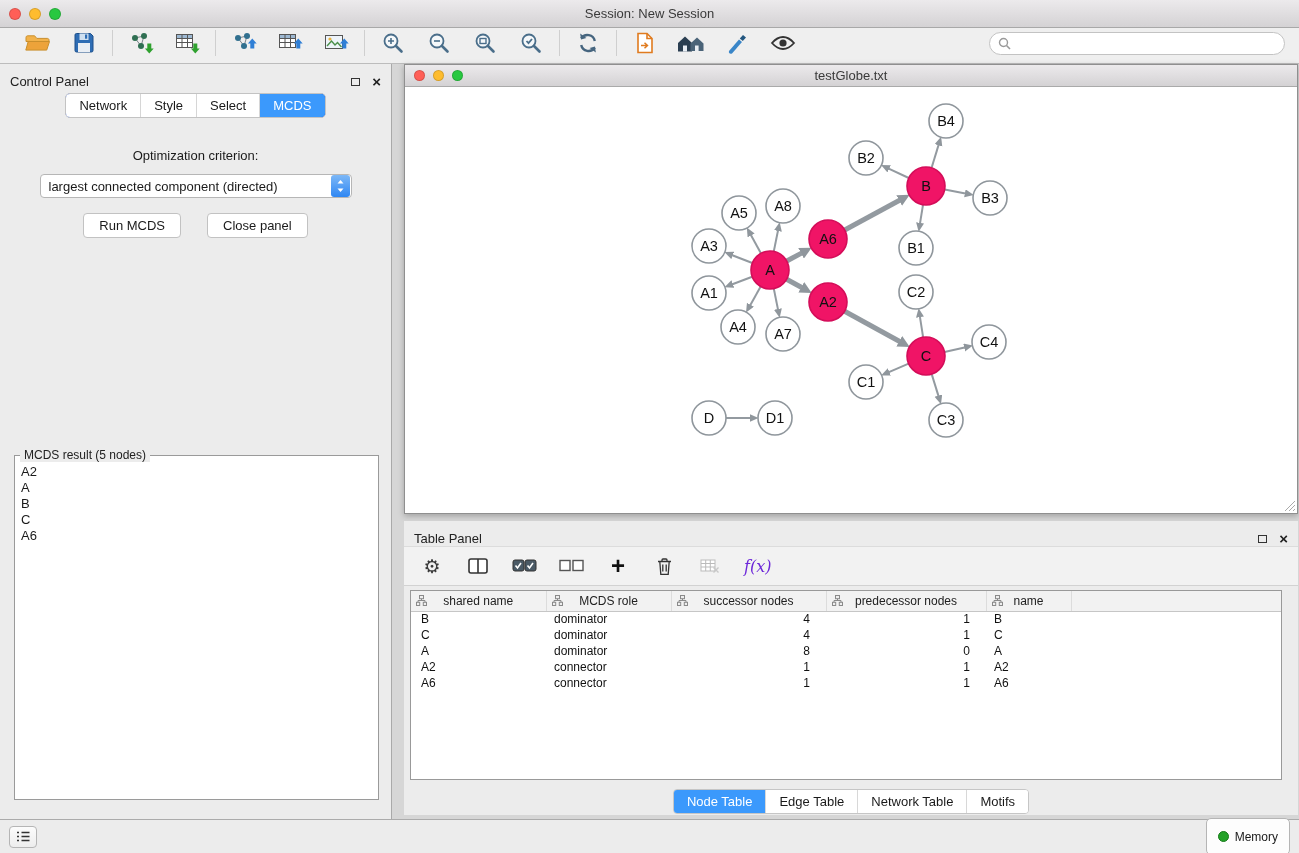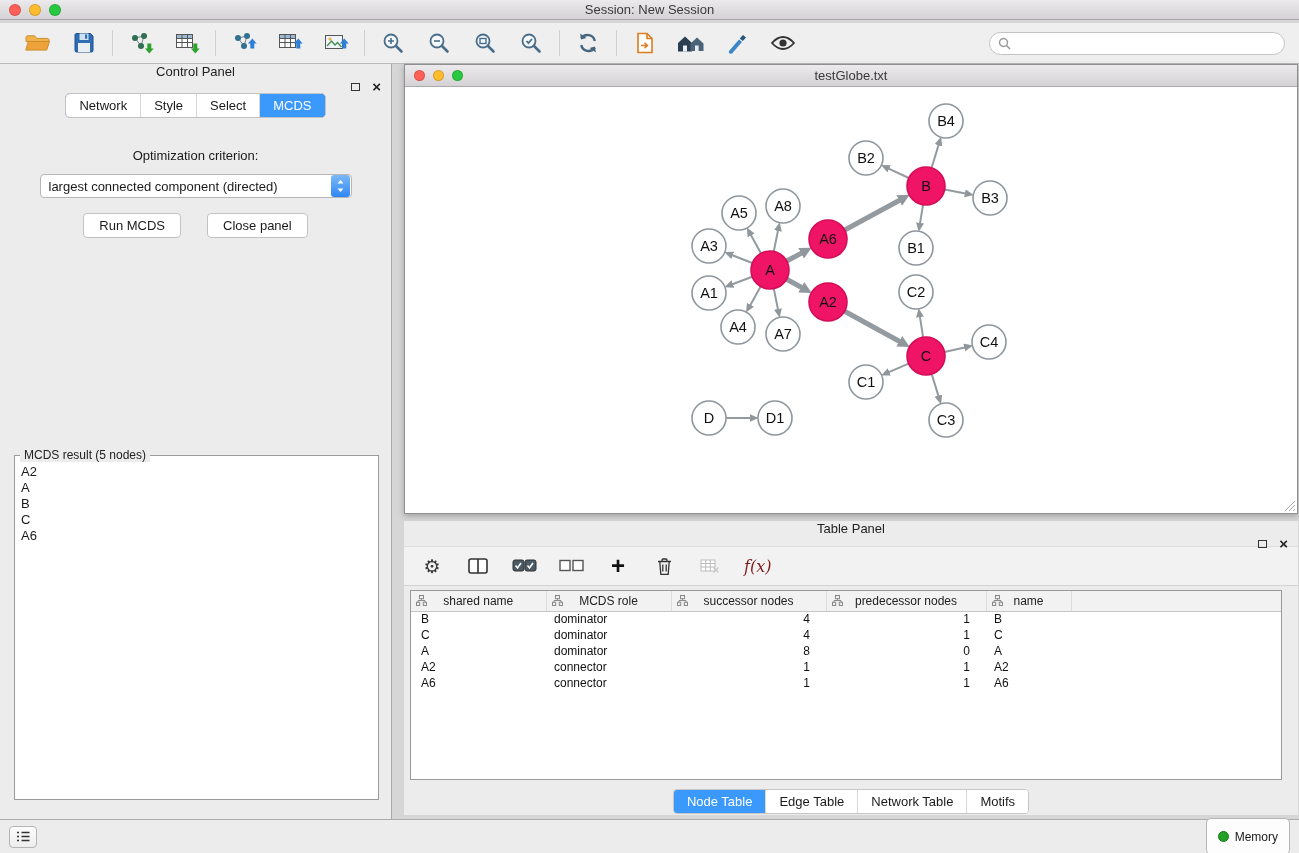--- a/index.html
+++ b/index.html
@@ -1,42 +1,42 @@
 <!DOCTYPE html>
 <html><head>
 <meta charset="utf-8">
 <style>
   * { margin:0; padding:0; box-sizing:border-box; }
   html,body { width:1299px; height:853px; }
   body { position:relative; font-family:"Liberation Sans",sans-serif; font-size:13px; color:#1a1a1a;
          background:#d6d6d6; overflow:hidden; }
 
   
-  .titlebar { position:absolute; top:0; left:0; width:100%; height:20px;
+  .titlebar { position:absolute; top:0; left:0; width:100%; height:28px;
               background:linear-gradient(#eceaec,#d4d2d4); border-bottom:1px solid #a8a8a8;
               display:flex; align-items:center; z-index:5; }
   .traffic { display:flex; gap:8px; margin-left:9px; z-index:2; }
   .tl { width:12px; height:12px; border-radius:50%; border:1px solid rgba(0,0,0,.15); }
   .tl.small { width:11px; height:11px; }
   .tl.red { background:#ff5f57; } .tl.yellow { background:#febc2e; } .tl.green { background:#28c840; }
   .bar-title { position:absolute; left:0; right:0; text-align:center; font-size:13px; color:#3a3a3a; }
 
   
   .toolbar { position:absolute; top:23px; left:0; width:100%; height:41px; background:#efefef;
              border-bottom:1px solid #bcbcbc; display:flex; align-items:center; padding:0 10px; }
   .tb-group { display:flex; align-items:center; gap:16px; padding:0 13px; }
   .tb-sep { width:1px; height:26px; background:#cfcfcf; }
   .tb-btn { width:30px; height:30px; display:flex; align-items:center; justify-content:center; cursor:default; }
   .search-wrap { margin-left:auto; margin-right:4px; }
   .search-box { width:296px; height:23px; border:1px solid #c3c3c3; border-radius:12px; background:#fff;
                 display:flex; align-items:center; padding:0 8px; gap:5px; }
   .search-box input { border:none; outline:none; flex:1; font-size:12px; font-family:inherit; background:transparent; }
 
   
-  .panel-header { height:25px; display:flex; align-items:center; padding:0 10px; font-size:13px; color:#222;flex-direction:column; }
+  .panel-header { height:25px; display:flex; align-items:flex-end; padding:0 10px; font-size:13px; color:#222; }
   .panel-hdr-icons { margin-left:auto; display:flex; gap:12px; align-items:center; }
   .float-box { width:9px; height:8px; border:1.5px solid #333; display:inline-block; }
   .phi-close { font-weight:bold; font-size:15px; line-height:1; color:#222; cursor:default; }
 
   
   .control-panel { position:absolute; top:64px; left:0; width:392px; bottom:34px;
                    background:#ececec; border-right:1px solid #a9a9a9; }
   .cp-tabs-row { display:flex; justify-content:center; margin-top:4px; }
   .cp-tabs { display:flex; border:1px solid #c3c3c3; border-radius:5px; overflow:hidden; background:#1d4ed8; }
   .cp-tab { min-width:52px; padding:4px 13px; background:#fff; font-size:13px; text-align:center;
@@ -67,21 +67,21 @@
   .net-canvas { display:block; width:892px; height:426px; background:#fff; }
   .resize-grip { position:absolute; right:1px; bottom:1px; width:12px; height:12px; }
 
   
   .table-panel { position:absolute; left:11px; width:894px; top:457px; height:294px; background:#ececec; }
   .tp-toolbar { height:40px; display:flex; align-items:center; gap:22px; padding:0 16px;
                 background:#f2f2f2; border-top:1px solid #dcdcdc; border-bottom:1px solid #d2d2d2; }
   .tp-tool { height:30px; min-width:24px; display:flex; align-items:center; justify-content:center; cursor:default; }
   .gear-glyph { font-size:19px; color:#3a3a3a; line-height:1; }
   .plus-glyph { font-size:24px; font-weight:bold; color:#111; line-height:1; }
-  .fx-glyph { font-family:"DejaVu Serif",serif; font-style:italic; font-size:16px; color:#7f1d1d; }
+  .fx-glyph { font-family:"DejaVu Serif",serif; font-style:italic; font-size:16px; color:#6d28d9; }
   .tp-table-wrap { margin:4px 16px 0 6px; height:190px; border:1px solid #999; background:#fff; overflow:hidden; }
   table { width:100%; border-collapse:collapse; table-layout:fixed; font-size:12px; }
   thead th { position:relative; height:20px; background:#f2f2f2; font-weight:normal; text-align:center;
              border-right:1px solid #dcdcdc; border-bottom:1px solid #c6c6c6; font-size:12px; color:#222; }
   thead th.filler { border-right:none; }
   .th-icon { position:absolute; left:5px; top:4px; }
   tbody td { height:16px; padding:0 8px; white-space:nowrap; overflow:hidden; color:#111; }
   tbody td:first-child { padding-left:10px; }
   tbody td.num { text-align:right; padding-right:16px; }
   .tp-tabs-row { display:flex; justify-content:center; margin-top:9px; }

